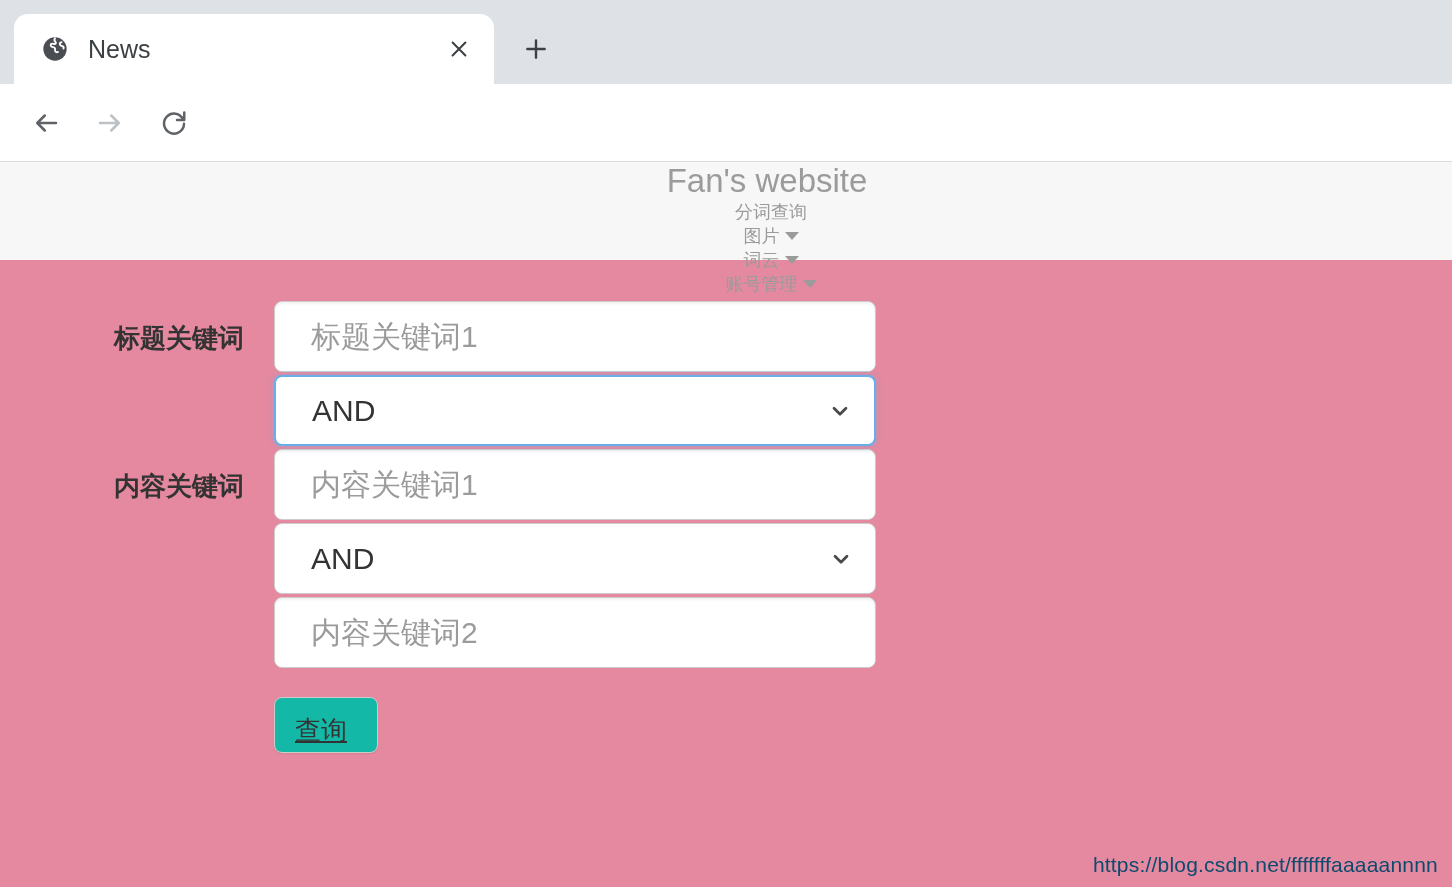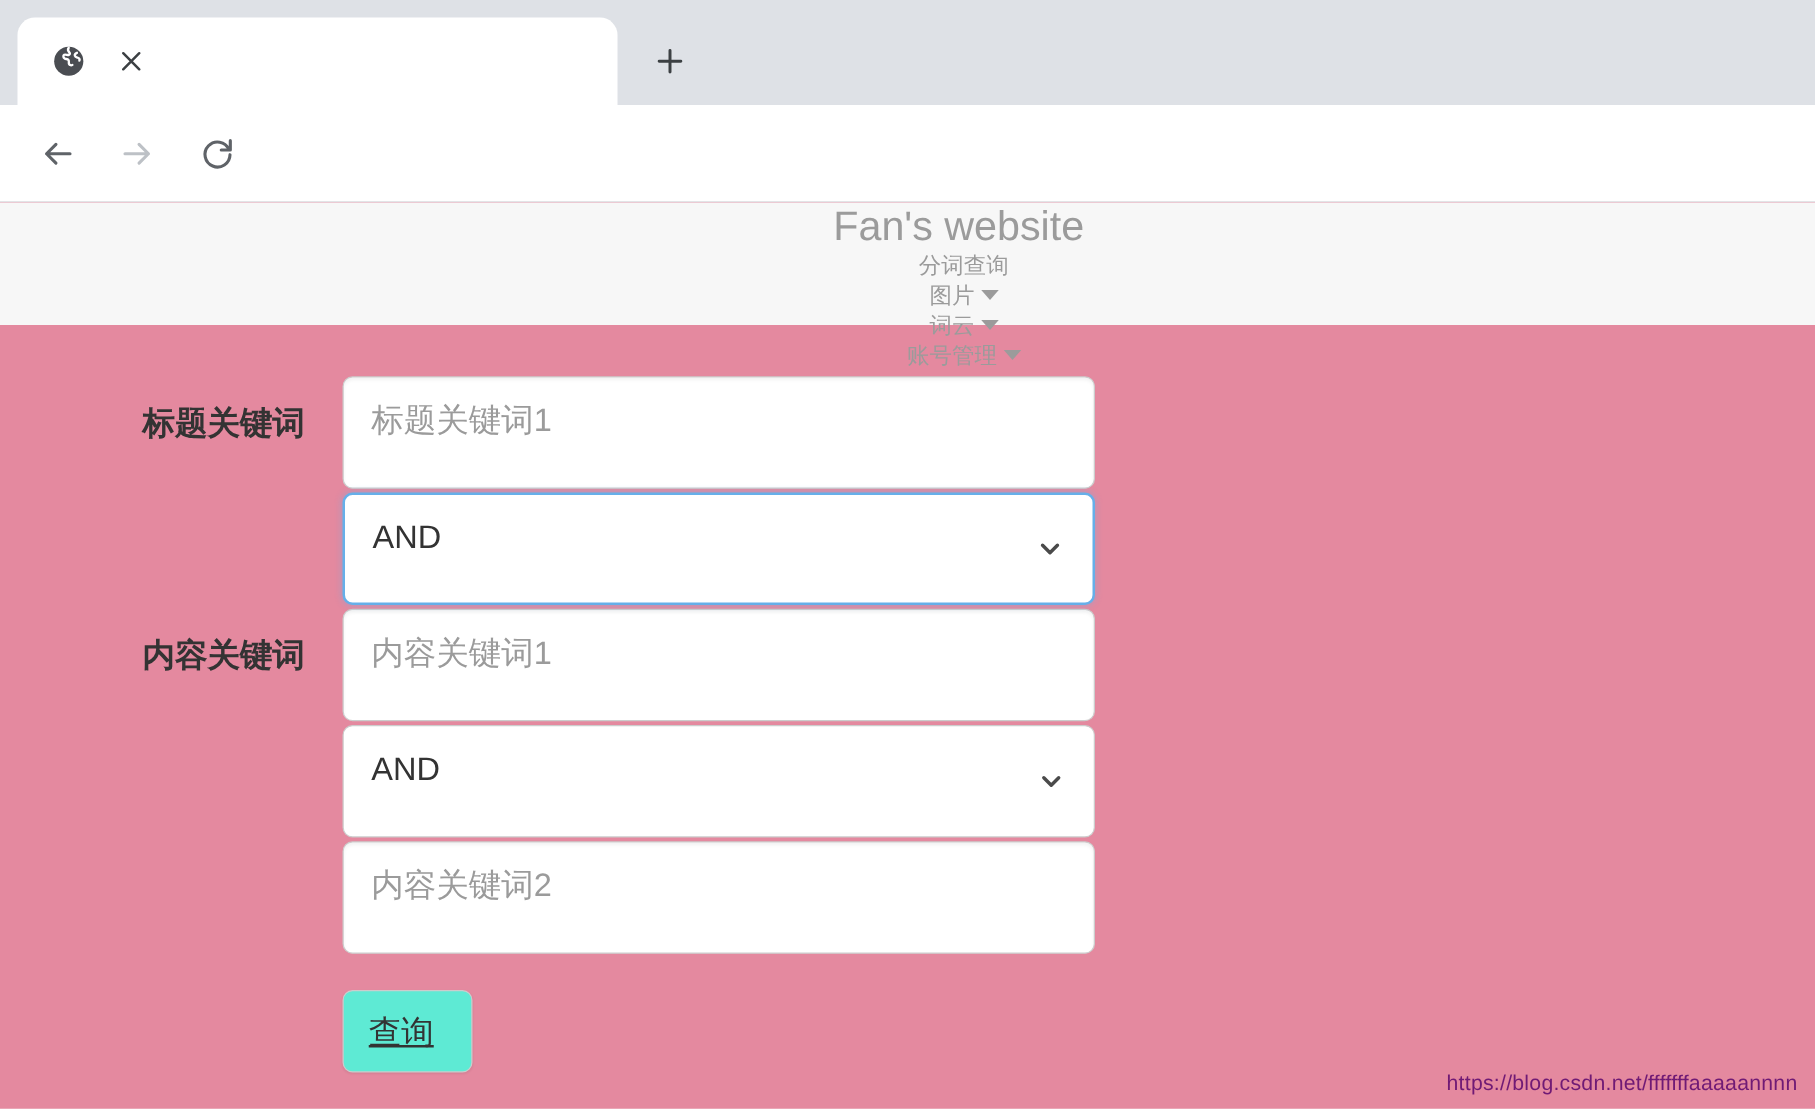--- a/index.html
+++ b/index.html
@@ -154,27 +154,27 @@
     font-weight: bold;
     color: #333333;
     line-height: 74px;
     white-space: nowrap;
   }
   .field-stack { width: 602px; }
 
   .ctrl {
     display: block;
     width: 602px;
-    height: 90px;
+    height: 71px;
     background: #ffffff;
     border: 1px solid #cccccc;
     border-radius: 8px;
-    font-size: 26px;
+    font-size: 30px;
     color: #9b9b9b;
-    padding: 0 22px;
+    padding: 0 36px;
     line-height: 69px;
     margin-bottom: 3px;
     font-family: "Liberation Sans", "DejaVu Sans", sans-serif;
     box-shadow: inset 0 2px 3px rgba(0,0,0,0.055);
     white-space: nowrap;
     overflow: hidden;
   }
   .ctrl.select {
     color: #333333;
     position: relative;
@@ -192,57 +192,58 @@
     top: 50%;
     transform: translateY(-50%);
     width: 24px; height: 24px;
     display: flex; align-items: center; justify-content: center;
   }
 
   .btn-row { margin-top: 29px; }
   .submit-btn {
     display: inline-block;
     min-width: 104px;
-    height: 66px;
-    background: #5eead4;
+    height: 56px;
+    background: #14b8a6;
     border: 1px solid #cccccc;
     border-radius: 8px;
     font-size: 26px;
     color: #333333;
     padding: 0 20px;
     line-height: 64px;
     text-decoration: underline;
     font-family: "Liberation Sans", "DejaVu Sans", sans-serif;
     box-shadow: 0 1px 2px rgba(0,0,0,0.07);
   }
 
   .watermark {
     position: absolute;
     right: 14px;
     bottom: 10px;
-    font-size: 17px;
-    color: #701a75;
+    font-size: 21px;
+    color: #0c4a6e;
     white-space: nowrap;
     letter-spacing: 0.2px;
   }
 </style>
 </head>
 <body>
 
 <div class="browser">
 
   <div class="tabstrip">
     <div class="tab">
       <span class="tab-favicon">
         <svg width="28" height="28" viewBox="0 0 24 24" aria-hidden="true">
           <circle cx="12" cy="12" r="10" fill="#4a4d52"></circle>
           <path d="M12 2.8c-1.1 1.4-.2 2.6.5 3.3.6.6.2 1.5-.6 1.6-1 .1-2.1-.6-3-.1-1 .6-.6 2 .3 2.5.8.5 2 .2 2.6 1 .6.8 0 1.9.4 2.8.4.9 1.6 1.1 2.3.6" fill="none" stroke="#ffffff" stroke-width="1.6" stroke-linecap="round"></path>
           <path d="M17.6 6.2c-.9.3-1.6 1.1-1.4 2 .2.9 1.3 1.1 2.1 1.4.8.3 1.3 1.2 1 2" fill="none" stroke="#ffffff" stroke-width="1.6" stroke-linecap="round"></path>
         </svg>
       </span>
+      <span class="tab-title">News</span>
       <span class="tab-close">
         <svg width="22" height="22" viewBox="0 0 24 24" aria-hidden="true">
           <path d="M5 5 L19 19 M19 5 L5 19" stroke="#3c4043" stroke-width="2.2" stroke-linecap="round"></path>
         </svg>
       </span>
     </div>
     <div class="newtab">
       <svg width="26" height="26" viewBox="0 0 24 24" aria-hidden="true">
         <path d="M12 4 L12 20 M4 12 L20 12" stroke="#3c4043" stroke-width="2.2" stroke-linecap="round"></path>
       </svg>

